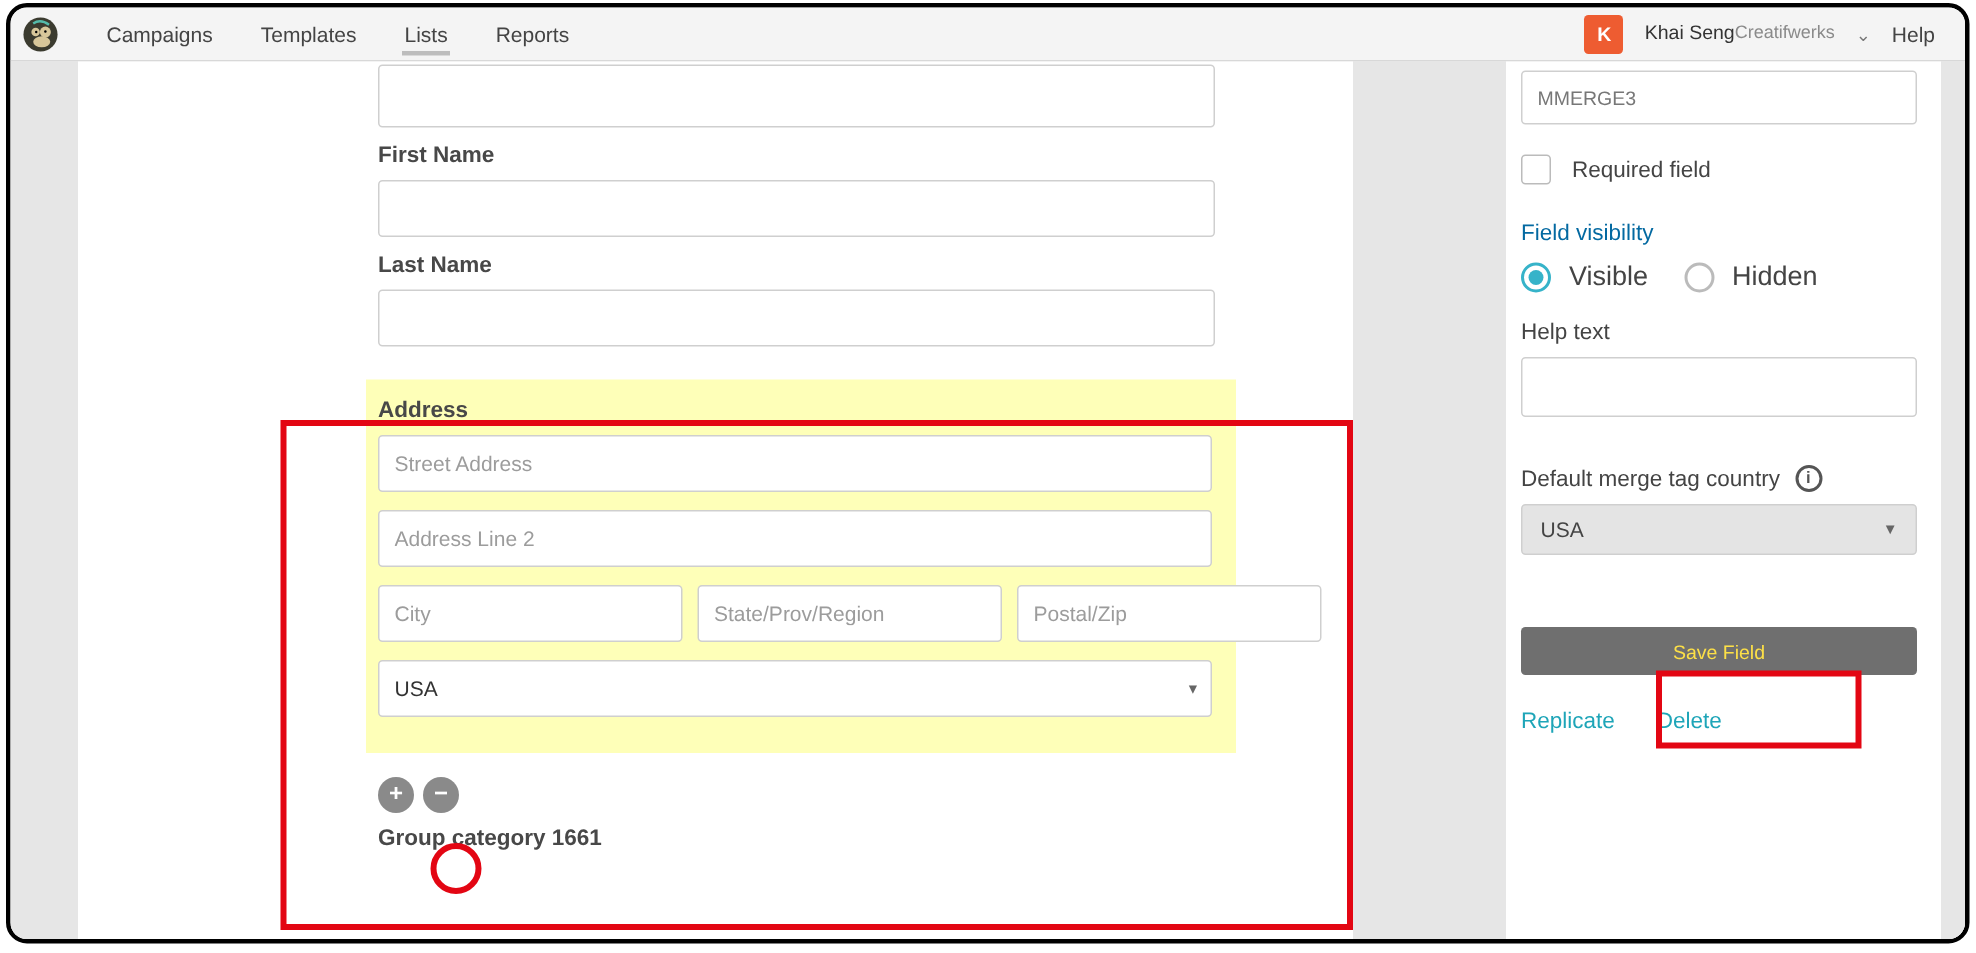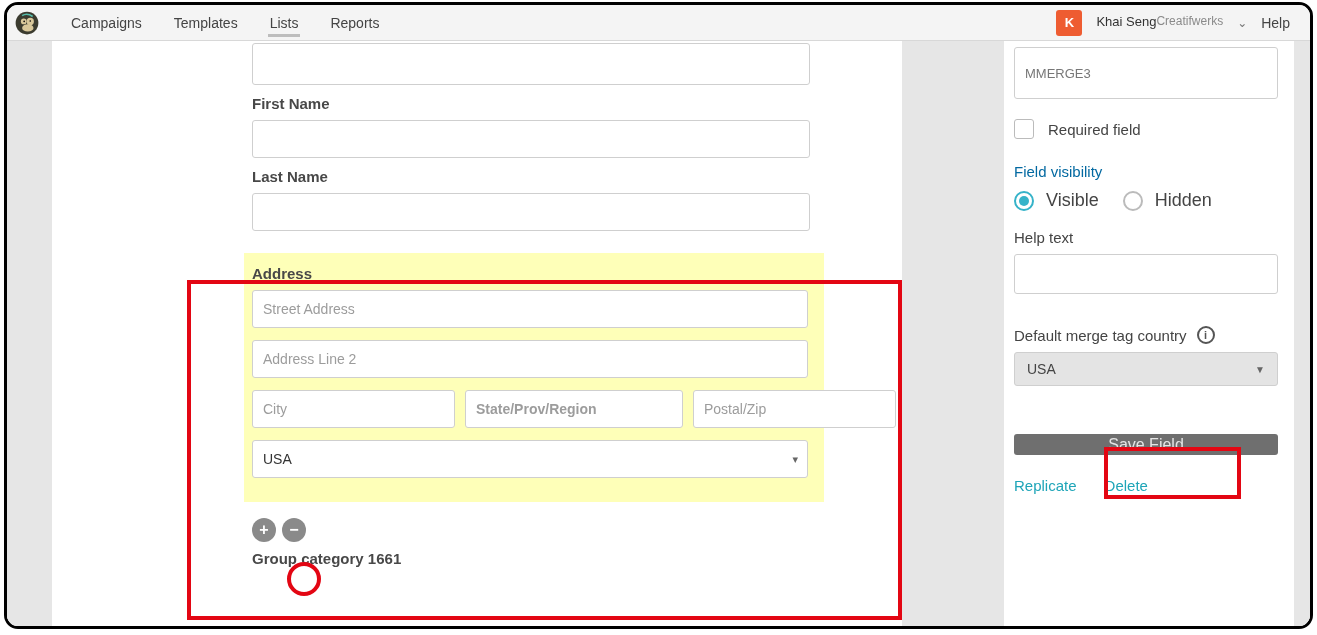--- a/index.html
+++ b/index.html
@@ -36,39 +36,39 @@
   .text-input { width: 558px; height: 38px; border:1px solid #cfcfcf; border-radius:3px; background:#fff; font-size:14px; padding:0 10px; color:#333; }
   .text-input::placeholder { color:#9c9c9c; }
   .top-cut { height: 42px; margin-top: 2px; }
 
   .address-block { background:#feffb8; margin-left: -8px; padding: 12px 8px 24px 8px; width: 580px; }
   .address-block .text-input { width: 556px; }
 
   .addr-row { display:flex; gap:10px; margin-top:12px; }
   .addr-row .text-input { width: auto; flex:1; }
   .city-input { flex: 0 0 182px !important; }
-  .state-input{ flex: 0 0 156px !important; font-weight: bold; }
+  .state-input{ flex: 0 0 156px !important; }
   .zip-input  { flex: 0 0 194px !important; }
 
   .select-wrap { position:relative; width:556px; margin-top:12px; }
   .select-wrap .text-input { width:100%; padding-right:26px; cursor:pointer; }
   .select-caret { position:absolute; right:10px; top:50%; transform:translateY(-50%); font-size:11px; color:#666; pointer-events:none; }
 
   .circle-btns { display:flex; gap:6px; margin-top:16px; margin-left:0; }
   .circ { width:24px; height:24px; border-radius:50%; background:#8a8a8a; color:#fff; display:flex; align-items:center; justify-content:center; font-size:16px; font-weight:bold; cursor:pointer; }
 
   .group-cat { font-size:15px; font-weight:600; color:#484848; margin-top:8px; }
 
   
   .redbox1 { position:absolute; left:180px; top:275px; width:715px; height:340px; border:4px solid #e30613; pointer-events:none; }
   .redcircle { position:absolute; border:4px solid #e30613; border-radius:50%; width:34px; height:34px; left:280px; top:557px; pointer-events:none; }
   .redbox2 { position:absolute; border:4px solid #e30613; width:137px; height:52px; left:1097px; top:442px; pointer-events:none; }
 
   
-  .side-top-input { height:52px; width:100%; border:1px solid #cfcfcf; border-radius:3px; padding:0 10px; font-size:13px; color:#777; background:#fff; margin-top:6px; }
+  .side-top-input { height:36px; width:100%; border:1px solid #cfcfcf; border-radius:3px; padding:0 10px; font-size:13px; color:#777; background:#fff; margin-top:6px; }
   .cb-row { display:flex; align-items:center; gap:14px; margin-top:20px; }
   .cb { width:20px; height:20px; border:1px solid #bbb; border-radius:3px; background:#fff; cursor:pointer; }
   .cb-label { font-size:15px; color:#444; }
 
   .vis-title { font-size:15px; color:#0369a1; margin-top:24px; }
   .radio-row { display:flex; gap:24px; align-items:center; margin-top:10px; }
   .radio { width:20px; height:20px; border:2px solid #36b3c9; border-radius:50%; display:flex; align-items:center; justify-content:center; cursor:pointer; }
   .radio.off { border-color:#bbb; }
   .radio-dot { width:10px; height:10px; background:#36b3c9; border-radius:50%; }
   .radio-label { font-size:18px; color:#444; margin-left:-12px; }
@@ -76,21 +76,21 @@
   .help-title { font-size:15px; color:#444; margin-top:18px; }
   .help-input { width:100%; height:40px; border:1px solid #cfcfcf; border-radius:3px; margin-top:8px; }
 
   .merge-row { display:flex; align-items:center; gap:10px; margin-top:32px; }
   .merge-label { font-size:15px; color:#444; }
   .info-icon { width:18px; height:18px; border:2px solid #555; border-radius:50%; display:flex; align-items:center; justify-content:center; font-size:11px; color:#555; font-weight:bold; cursor:pointer; }
 
   .merge-select { width:100%; height:34px; background:#e4e4e4; border:1px solid #cfcfcf; border-radius:3px; padding:0 12px; font-size:14px; color:#444; margin-top:8px; cursor:pointer; display:flex; align-items:center; justify-content:space-between; }
   .merge-caret { font-size:10px; color:#666; }
 
-  .save-btn { width:100%; height:21px; background:#6f6f6f; color:#e5e5e5; border:none; border-radius:3px; font-size:16px; margin-top:48px; cursor:pointer; }
+  .save-btn { width:100%; height:32px; background:#6f6f6f; color:#fde047; border:none; border-radius:3px; font-size:13px; margin-top:48px; cursor:pointer; }
   .link-row { display:flex; gap:28px; margin-top:22px; }
   .link { font-size:15px; color:#1ea5b8; cursor:pointer; }
 </style>
 </head>
 <body>
 
 <div class="viewport">
 
   <div class="topbar">
     <div class="logo">

